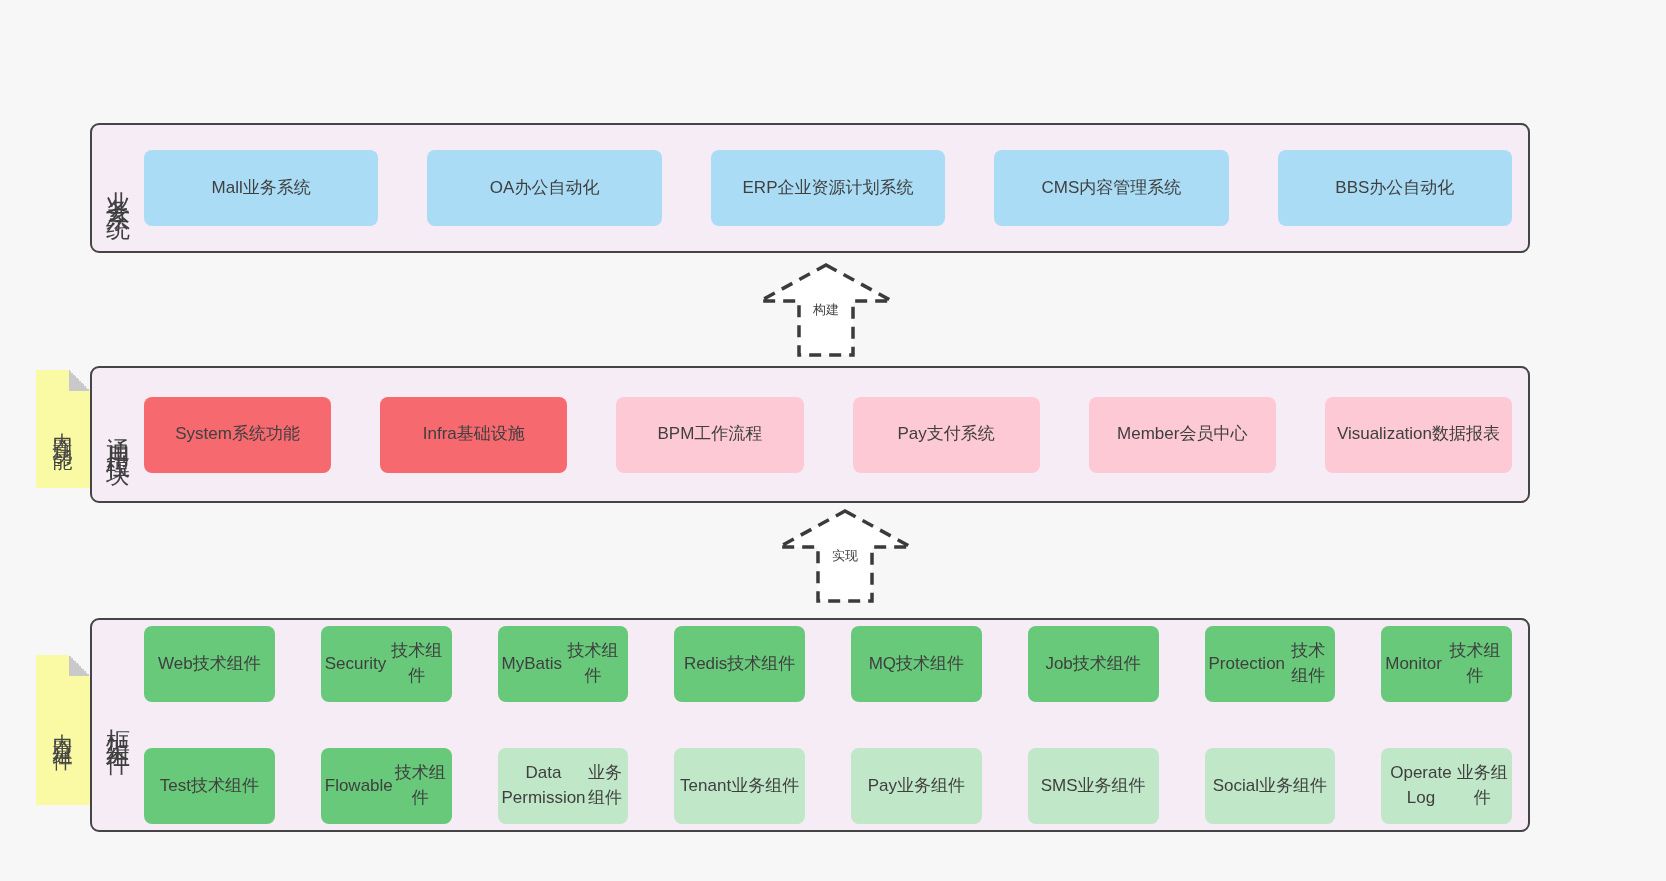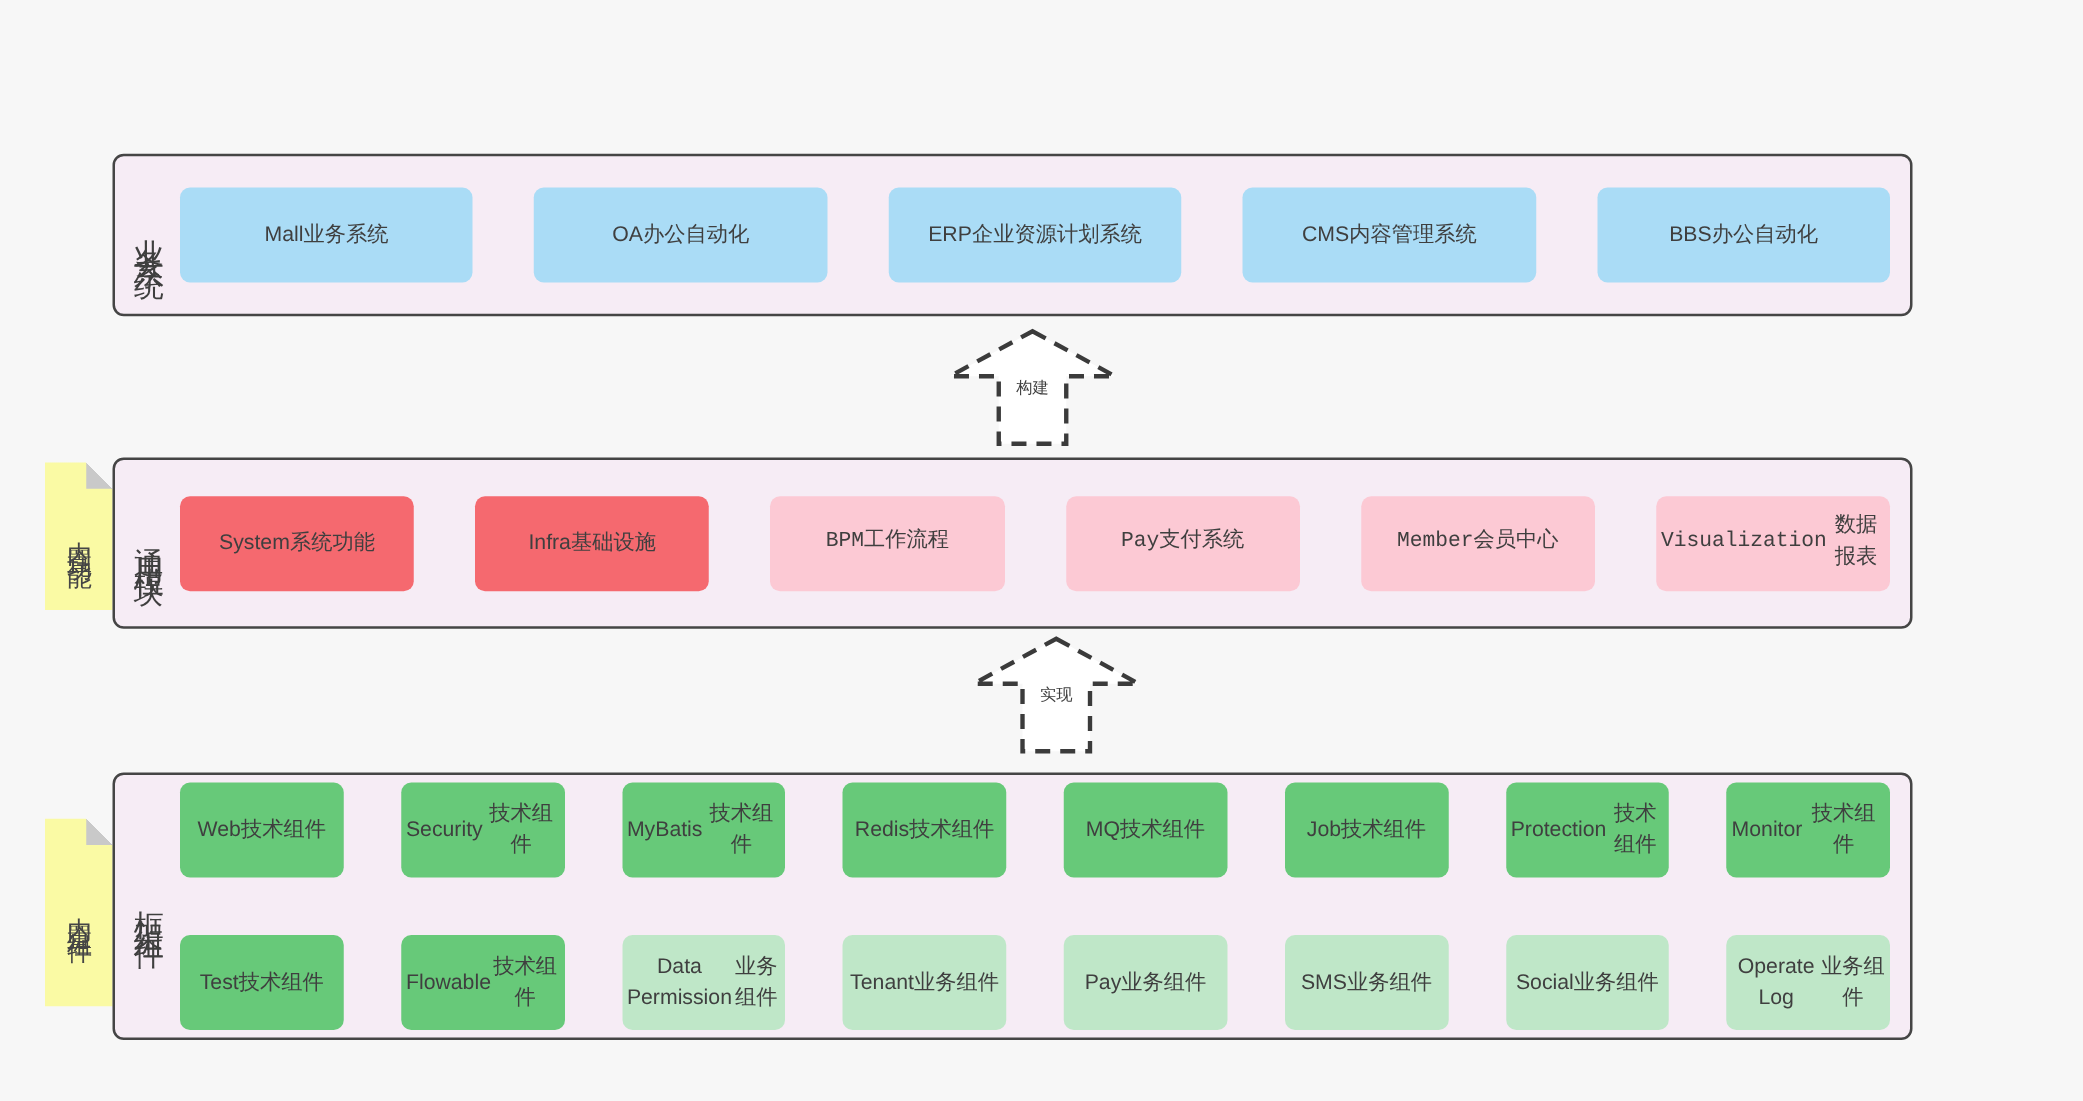--- a/index.html
+++ b/index.html
@@ -27,21 +27,21 @@
   .grid{flex:1;display:grid;grid-template-columns:repeat(8,1fr);
     column-gap:33px;row-gap:27px;padding:0 16px 0 14px;gap:46px;}
   .grid .box{height:76px;}
   .grid .t1{max-width:102px;}
 
   .box{border-radius:8px;display:flex;flex-direction:row;align-items:center;
     justify-content:center;text-align:center;font-size:17px;line-height:1.45;
     padding:2px 4px;box-sizing:border-box;}
   .v-blue{background:var(--blue);}
   .v-red{background:var(--red);}
-  .v-pink{background:var(--pink);font-family:Liberation Mono, monospace;}
+  .v-pink{background:var(--pink);}
   .v-green{background:var(--green);}
   .v-lgreen{background:var(--lgreen);}
 
   .sticky{position:absolute;left:36px;width:54px;z-index:1;
     background:linear-gradient(225deg,transparent 15px,var(--sticky) 15px);
     display:flex;align-items:center;justify-content:center;}
   .sticky1{top:370px;height:118px;}
   .sticky2{top:655px;height:150px;}
   .fold{position:absolute;top:0;right:0;width:21px;height:21px;
     background:linear-gradient(225deg,transparent 50%,var(--fold) 50%);}

